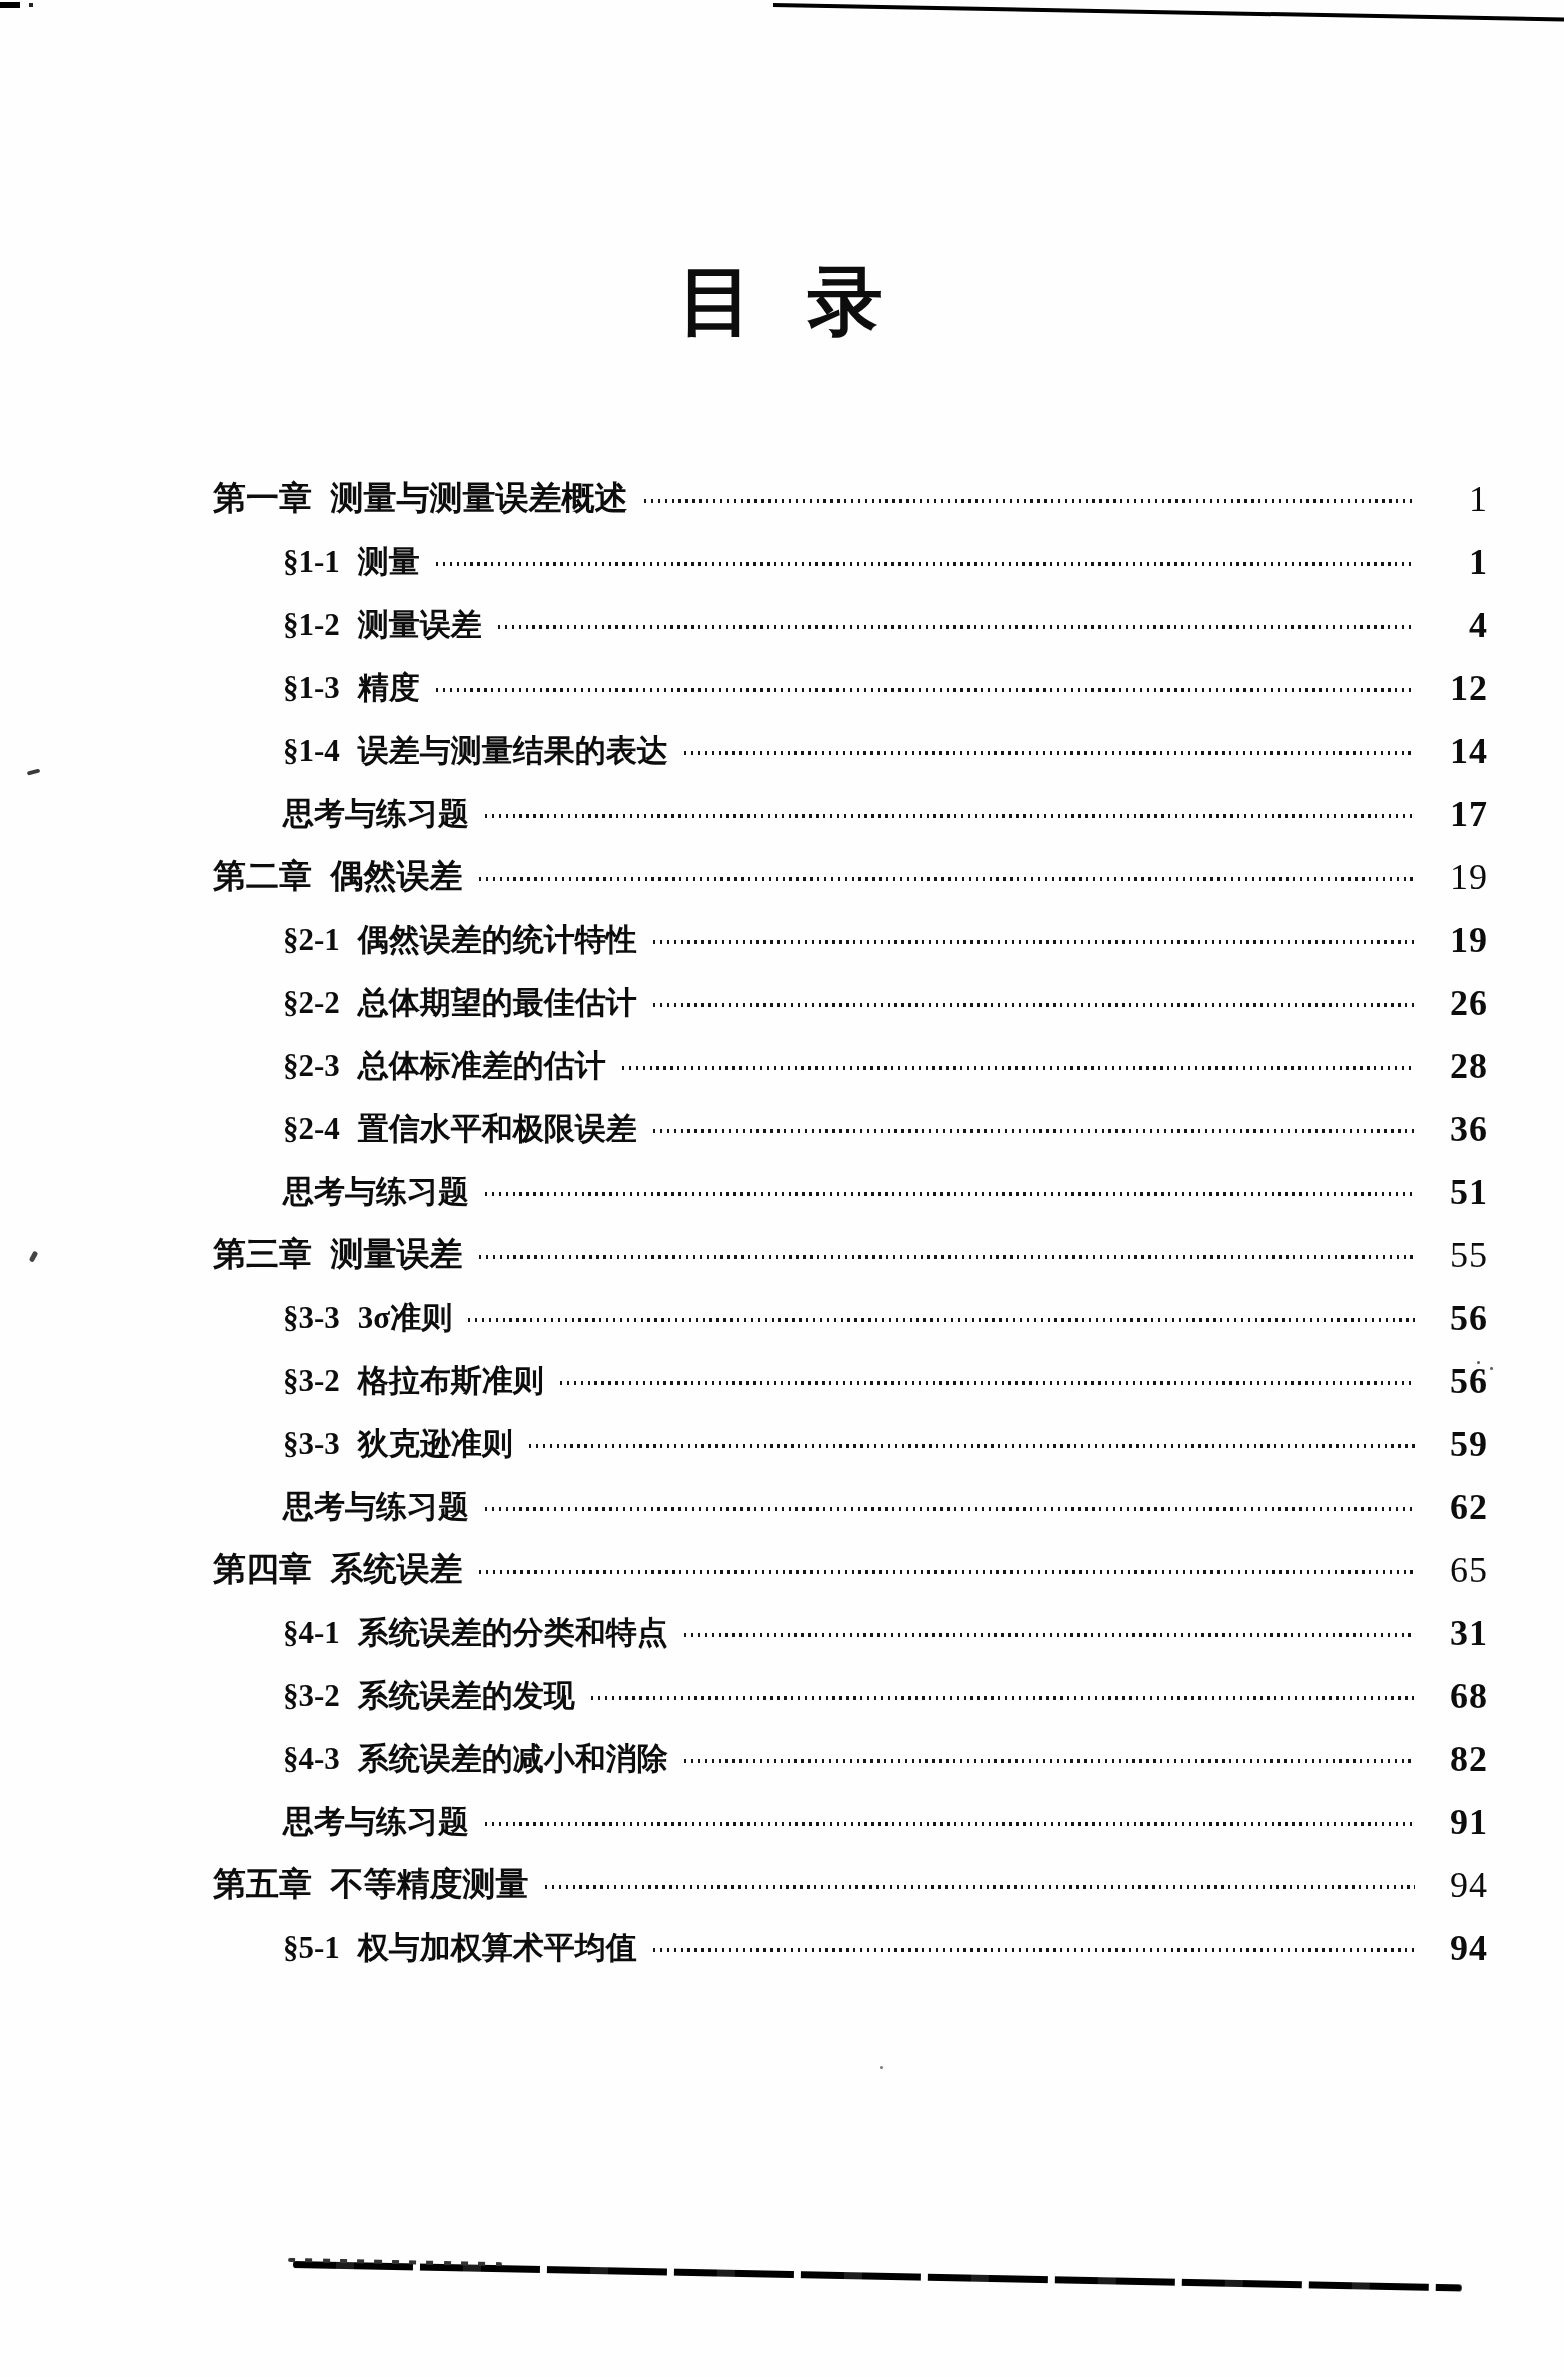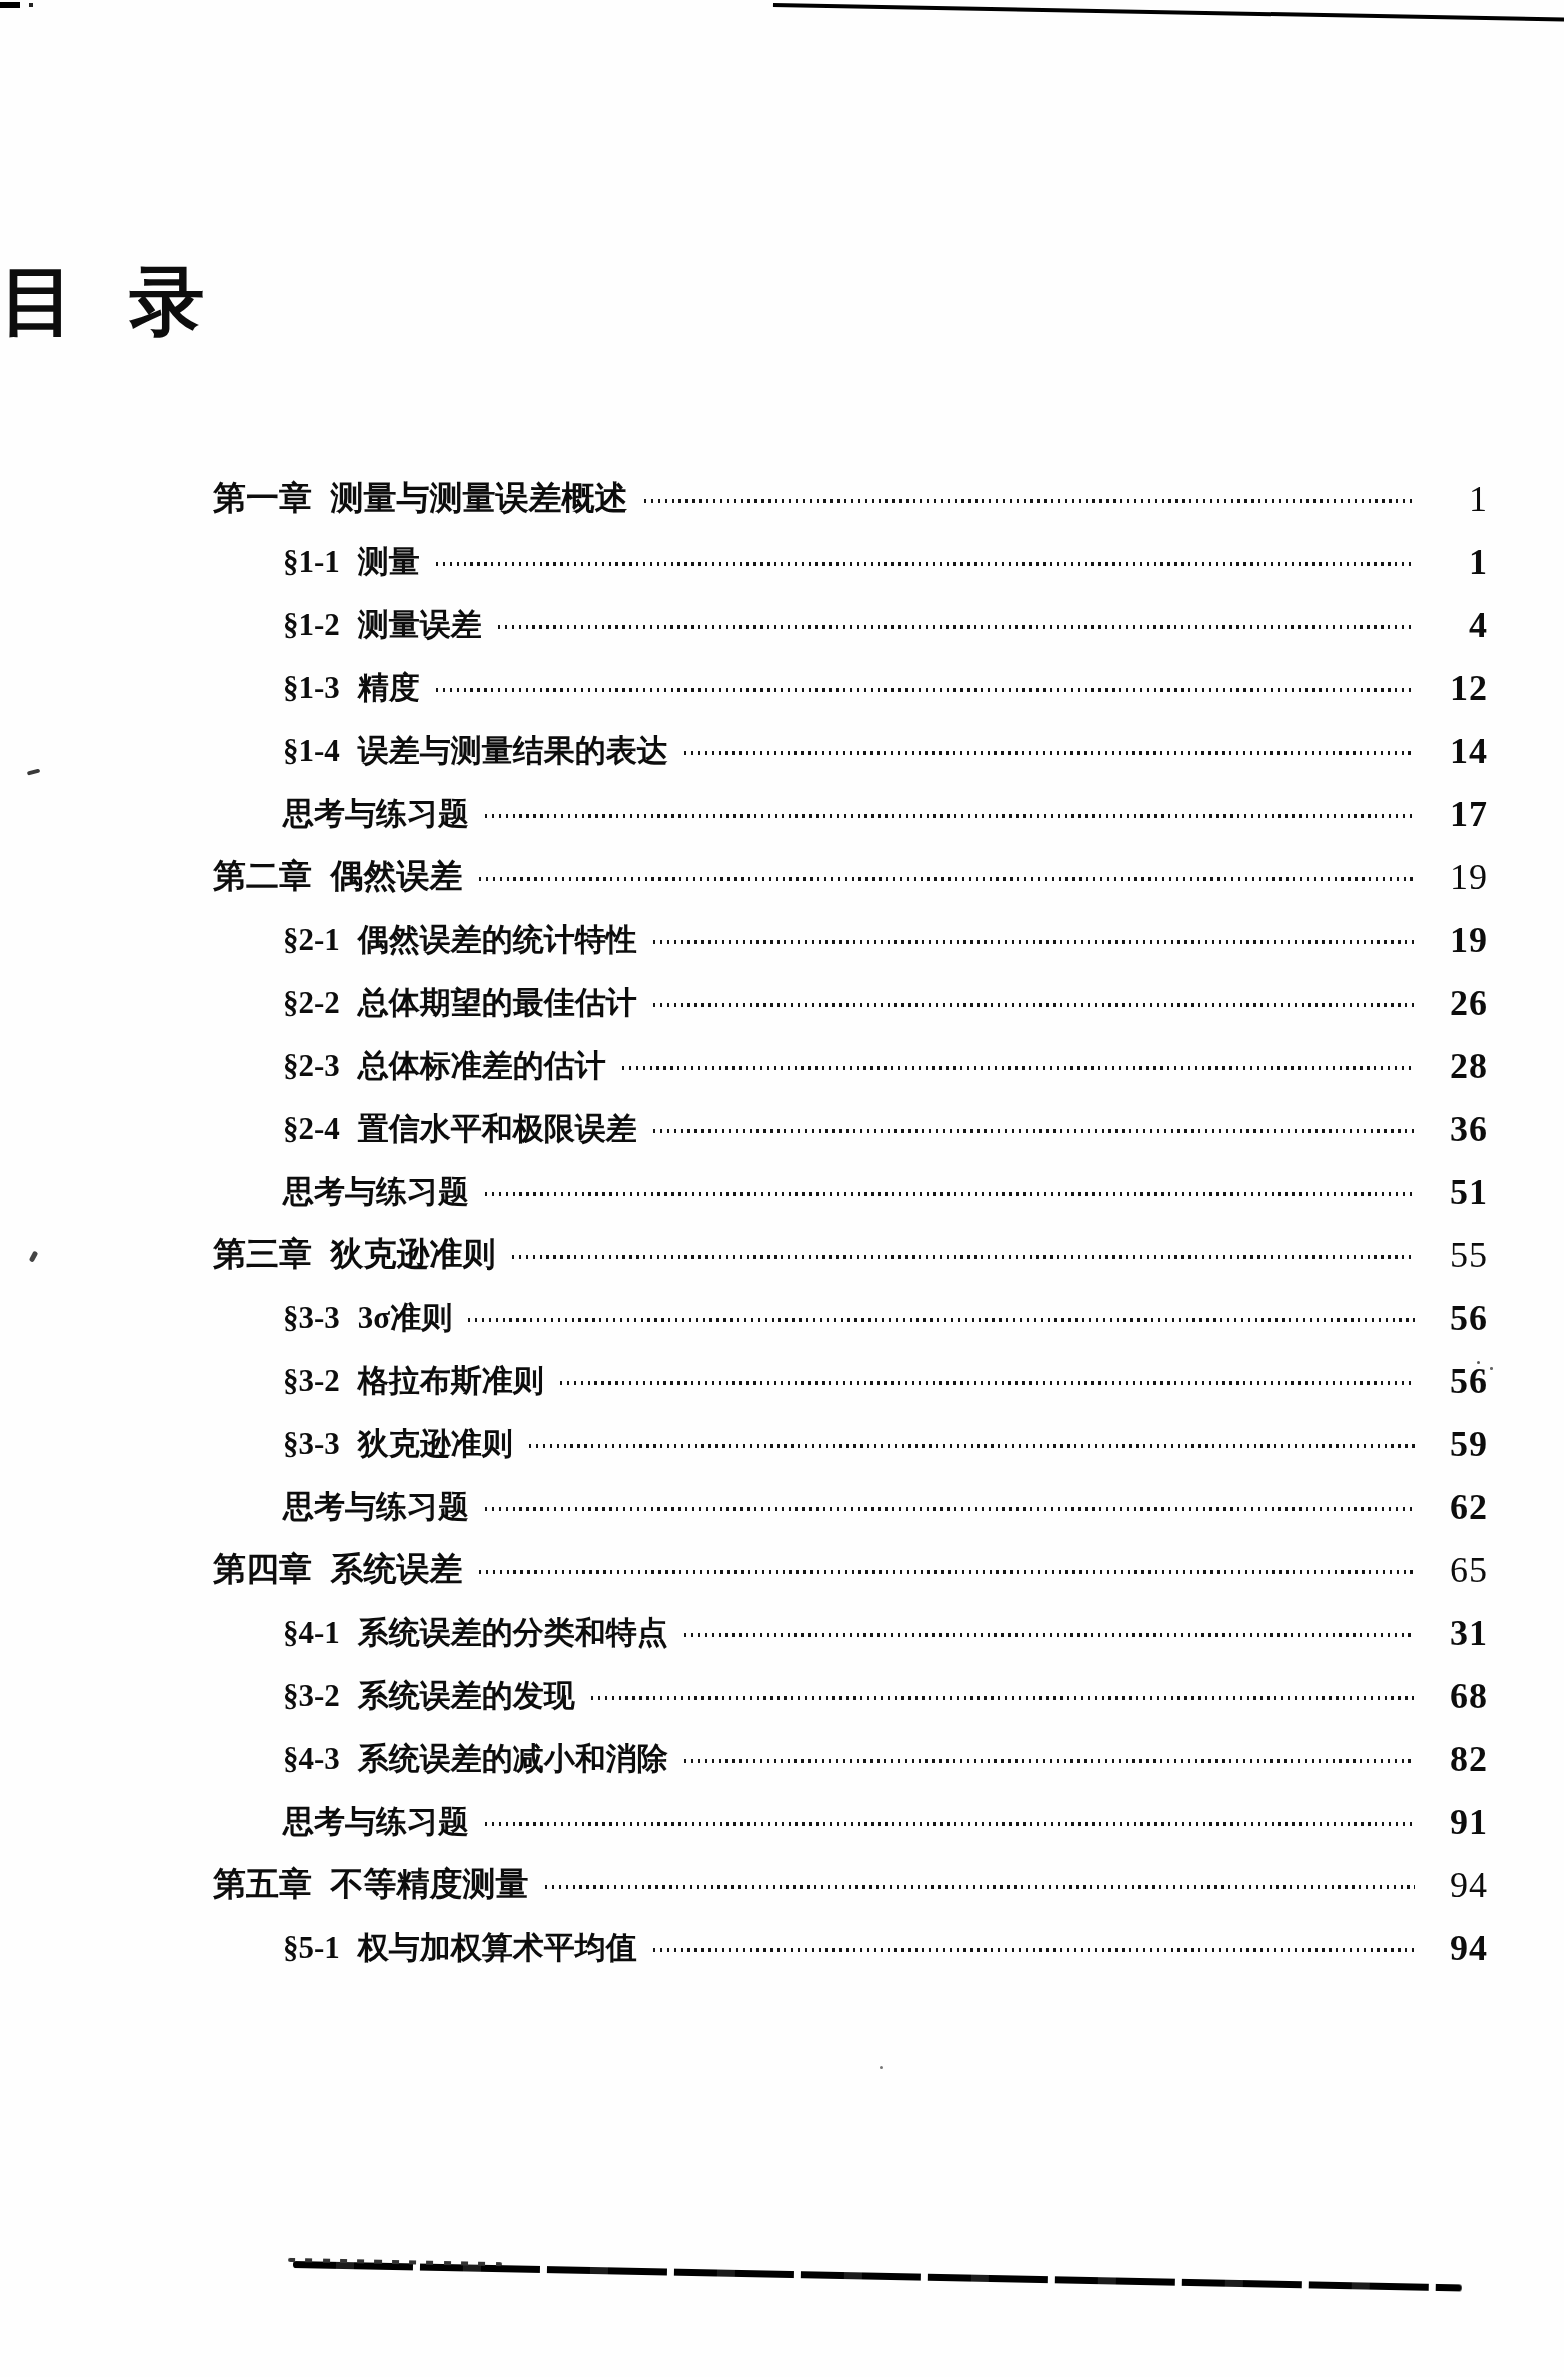--- a/index.html
+++ b/index.html
@@ -55,20 +55,21 @@
     width: 214px; height: 4.1px;
     background: repeating-linear-gradient(90deg, #333 0 7.1px, rgba(0,0,0,0) 7.1px 17.3px);
     border-radius: 2px;
   }
 
   
   .title {
     position: absolute;
     left: 0; right: 0;
     top: 252px;
+    text-align: center;
     font-size: 75px;
     font-weight: 700;
     letter-spacing: 3.1px;
     word-spacing: 29.5px;
     white-space: pre;
   }
 
   
   .toc {
     position: absolute;
@@ -189,21 +190,21 @@
         <span class="pagenum">36</span>
       </div>
 
       <div class="toc-row level-exercise">
         <span class="label">思考与练习题</span>
         <span class="leader"></span>
         <span class="pagenum">51</span>
       </div>
 
       <div class="toc-row level-chapter">
-        <span class="label">第三章 狄克逊准则</span>
+        <span class="label">第三章 测量误差</span>
         <span class="leader"></span>
         <span class="pagenum">55</span>
       </div>
 
       <div class="toc-row level-section">
         <span class="label">§3-3 3σ准则</span>
         <span class="leader"></span>
         <span class="pagenum">56</span>
       </div>
 

